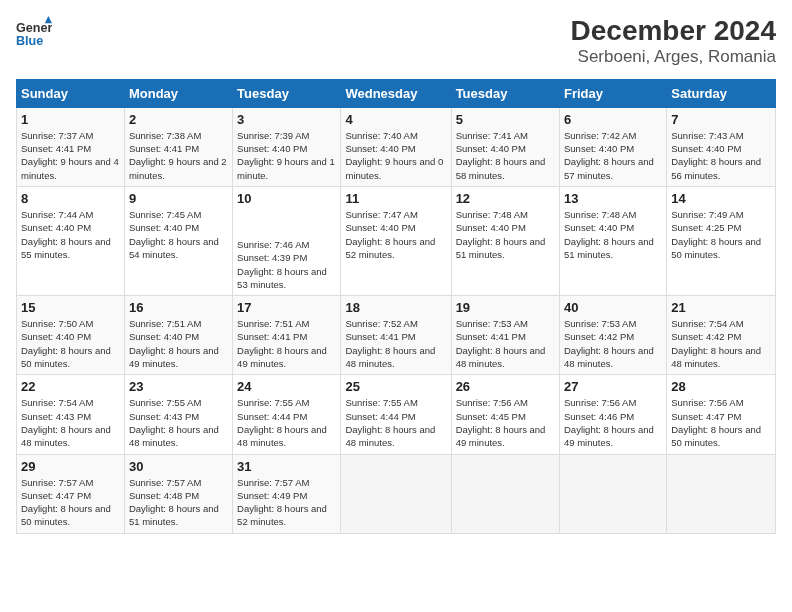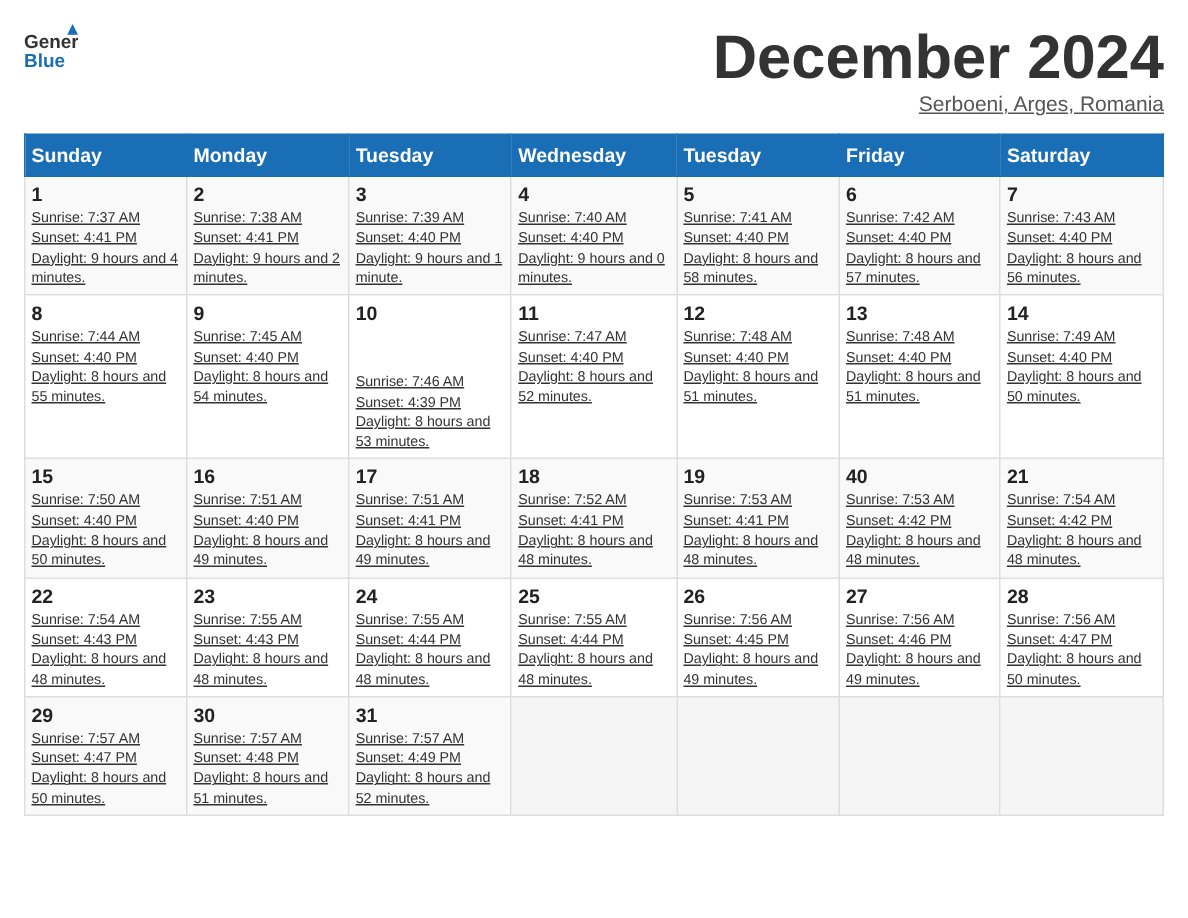--- a/index.html
+++ b/index.html
@@ -20,29 +20,28 @@
       display: flex;
       align-items: center;
       gap: 4px;
     }
     .logo-icon {
       width: 36px;
       height: 36px;
     }
     .title-area { text-align: right; }
     .month-title {
-      font-size: 41px;
+      font-size: 28px;
       font-weight: bold;
       color: #333;
       line-height: 1.1;
     }
     .subtitle {
-      font-size: 14px;
+      font-size: 17px;
       color: #555;
-      text-decoration: underline;
     }
     table {
       width: 100%;
       border-collapse: collapse;
       font-size: 10.5px;
     }
     thead tr th {
       background-color: #1a6eb5;
       color: #fff;
       padding: 6px 4px;
@@ -67,21 +66,20 @@
       font-size: 13px;
       font-weight: bold;
       color: #222;
       display: block;
       margin-bottom: 2px;
     }
     .cell-text {
       font-size: 9.5px;
       color: #333;
       line-height: 1.4;
-      text-decoration: underline;
     }
     td.empty { background: #f5f5f5 !important; }
   </style>
 </head>
 <body>
 
 <div class="header-area">
   <div class="logo">
     <svg class="logo-icon" viewBox="0 0 40 40">
       <text x="0" y="18" font-size="14" font-weight="bold" fill="#333" font-family="Arial">General</text>
@@ -185,21 +183,21 @@
         </td>
         <td>
           <span class="day-num">13</span>
           <div class="cell-text" style="white-space: pre-line;">Sunrise: 7:48 AM
 Sunset: 4:40 PM
 Daylight: 8 hours and 51 minutes.</div>
         </td>
         <td>
           <span class="day-num">14</span>
           <div class="cell-text" style="white-space: pre-line;">Sunrise: 7:49 AM
-Sunset: 4:40 PM
+Sunset: 4:25 PM
 Daylight: 8 hours and 50 minutes.</div>
         </td>
       </tr>
       <tr>
         <td>
           <span class="day-num">15</span>
           <div class="cell-text" style="white-space: pre-line;">Sunrise: 7:50 AM
 Sunset: 4:40 PM
 Daylight: 8 hours and 50 minutes.</div>
         </td>

